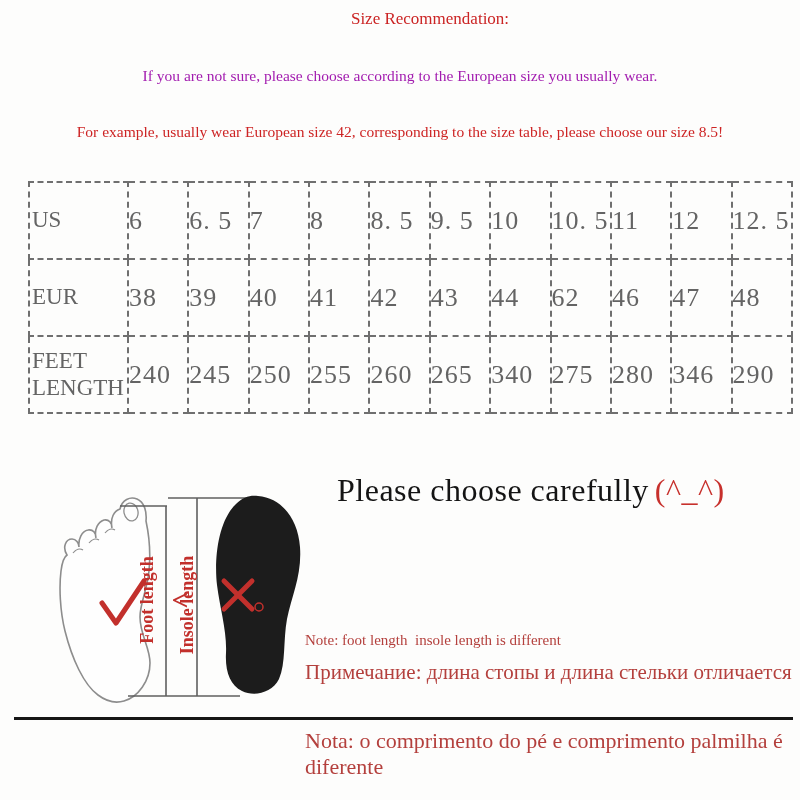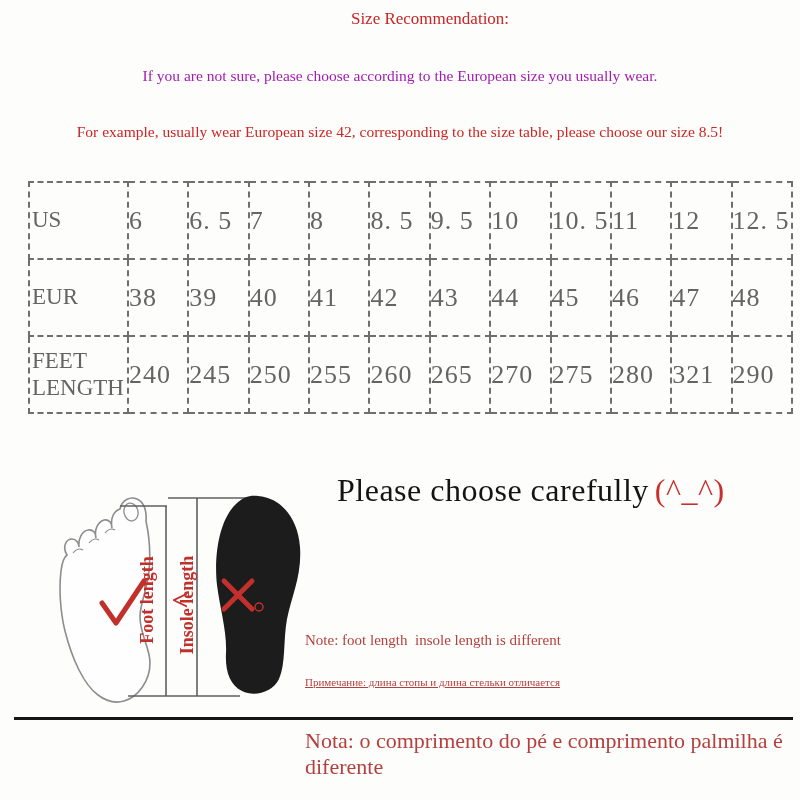--- a/index.html
+++ b/index.html
@@ -37,21 +37,21 @@
   svg.diagram{position:absolute;left:40px;top:483px;}
 
   
   .headline{
     left:337px;top:472px;font-size:32px;color:#141414;
     letter-spacing:0.5px;white-space:nowrap;
   }
   .headline .emote{color:#c7302c;margin-left:6px;}
   .note{left:305px;color:#b4403d;white-space:pre-wrap;}
   .note1{top:632px;font-size:15px;}
-  .note2{top:676px;font-size:11px;text-decoration:underline;}
+  .note2{top:660px;font-size:21px;}
   .note3{top:728px;font-size:22px;}
 
   .separator{
     left:14px;top:717px;width:779px;height:3px;background:#161616;
   }
 </style>
 </head>
 <body>
 
 <div class="abs hline title">Size Recommendation:</div>
@@ -80,37 +80,37 @@
     </tr>
     <tr>
       <td class="lbl">EUR</td>
       <td>38</td>
       <td>39</td>
       <td>40</td>
       <td>41</td>
       <td>42</td>
       <td>43</td>
       <td>44</td>
-      <td>45</td>
+      <td>62</td>
       <td>46</td>
       <td>47</td>
       <td>48</td>
     </tr>
     <tr>
       <td class="lbl">FEET LENGTH</td>
       <td>240</td>
       <td>245</td>
       <td>250</td>
       <td>255</td>
       <td>260</td>
       <td>265</td>
-      <td>270</td>
+      <td>340</td>
       <td>275</td>
       <td>280</td>
-      <td>321</td>
+      <td>346</td>
       <td>290</td>
     </tr>
   </tbody>
 </table>
 
 <svg class="diagram" width="280" height="242" viewBox="0 0 280 242">
 
   <g>
     <path d="M 58 212
              C 44 202, 32 176, 25 148

